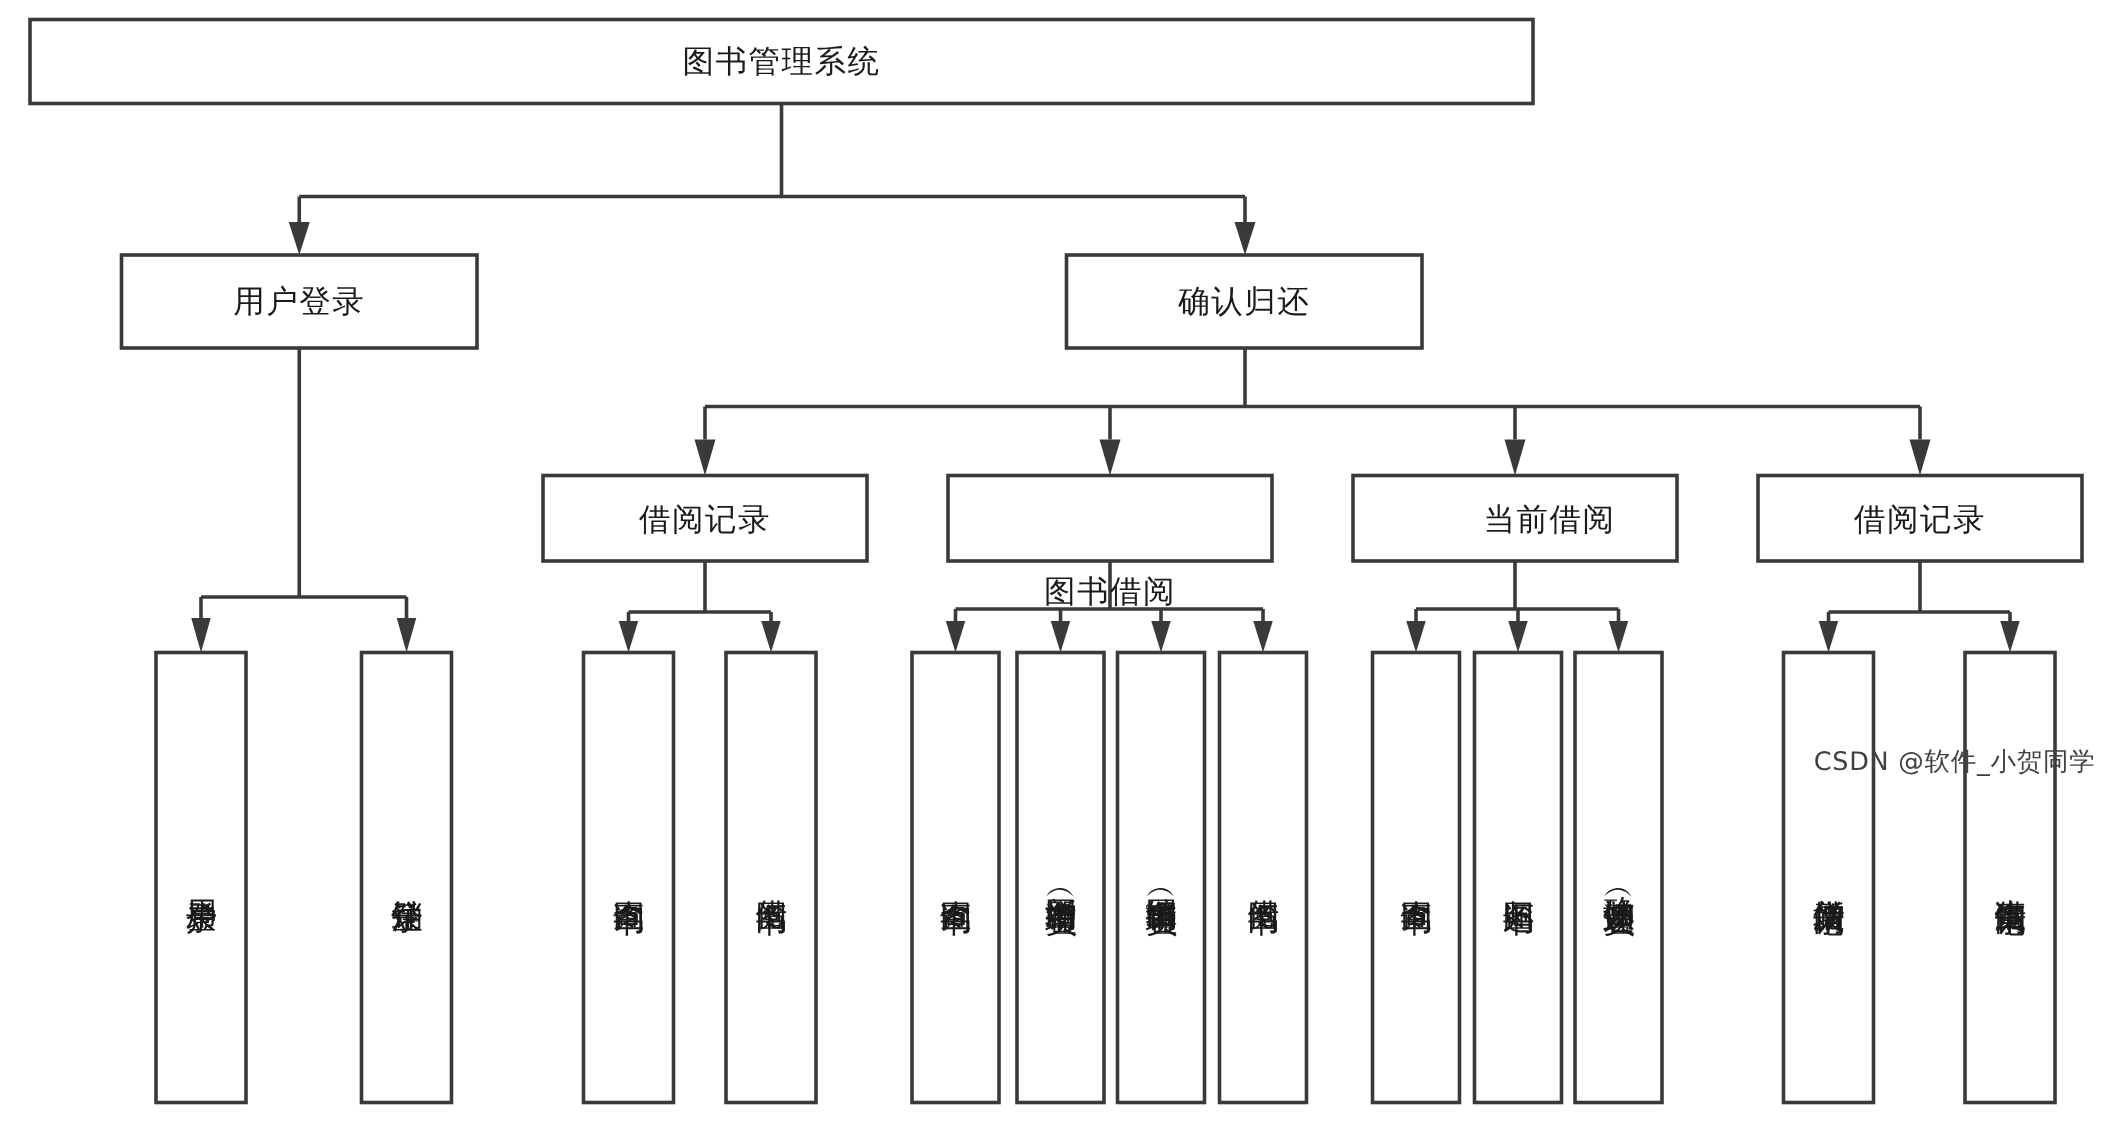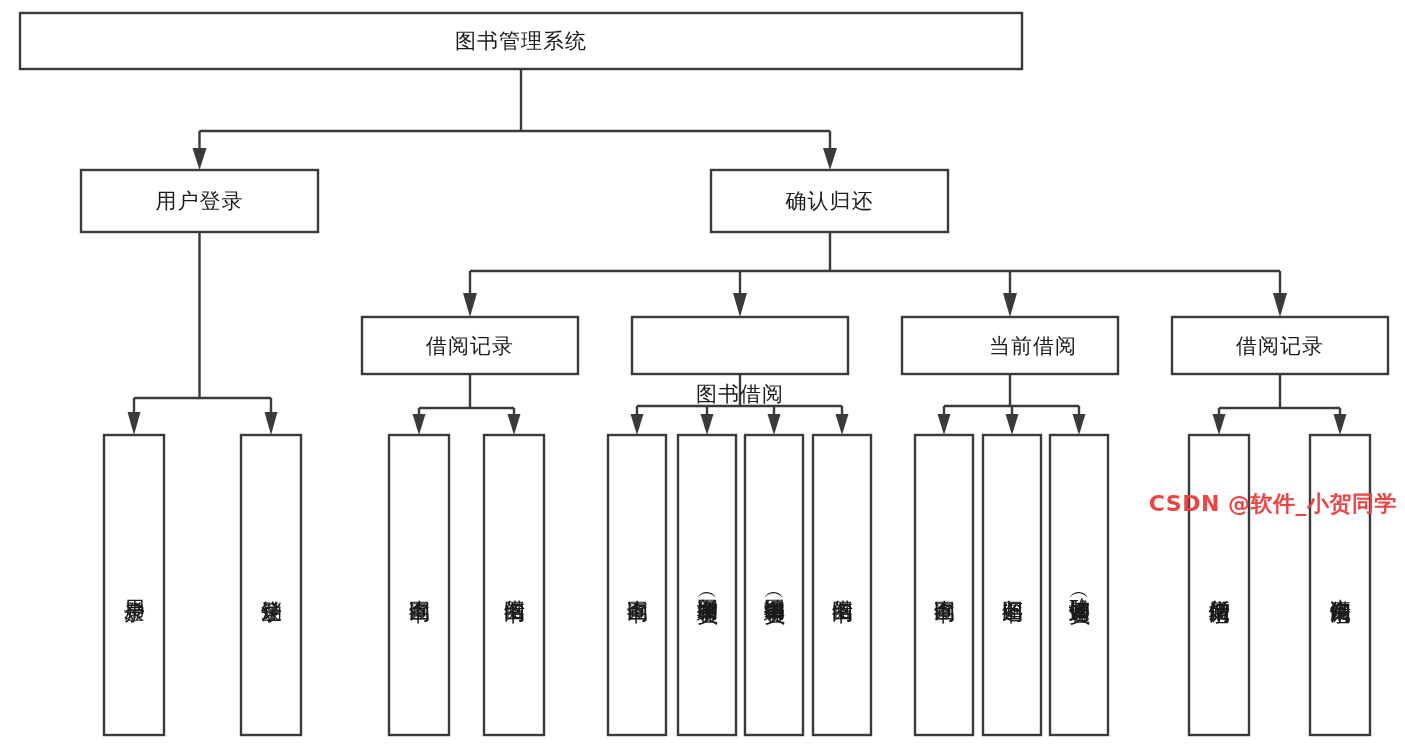--- a/index.html
+++ b/index.html
@@ -66,26 +66,25 @@
     letter-spacing: 1px;
     color: #1a1a1a;
     font-family: "DejaVu Sans", "Liberation Sans", sans-serif;
     white-space: nowrap;
     pointer-events: none;
   }
   #watermark {
     position: absolute;
     right: 8px;
     bottom: 4px;
-    font-size: 22px;
-    color: #ef4444;
+    font-size: 17px;
+    color: #404040;
     font-family: "DejaVu Sans", "Liberation Sans", sans-serif;
     letter-spacing: 0.5px;
     white-space: nowrap;
-    font-weight: bold;
   }
 </style>
 </head>
 <body>
 
 <div id="diagram-root">
 
   <svg id="diagram-svg" viewBox="0 0 1405 747">
 
     <g>

